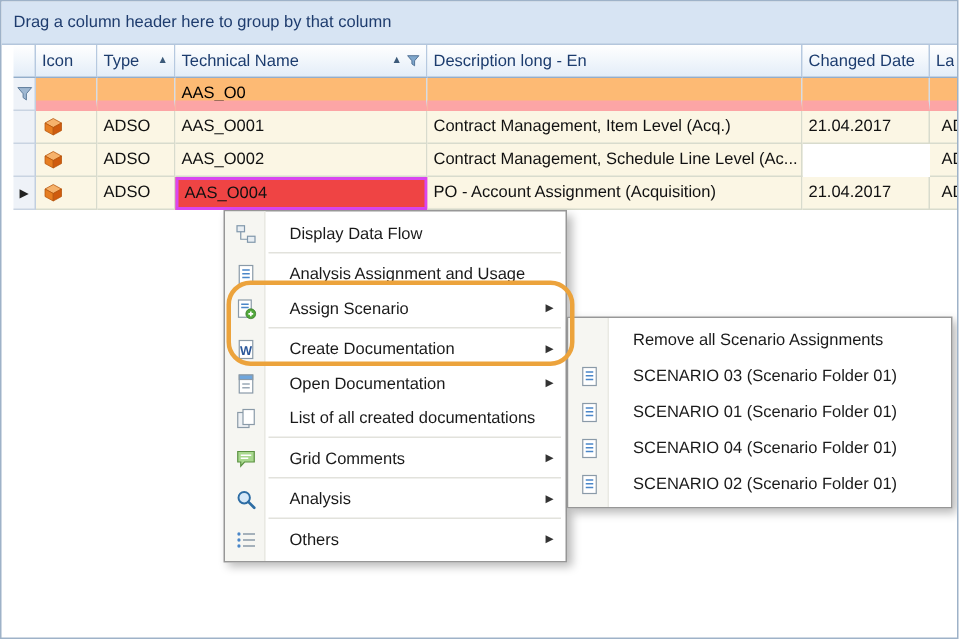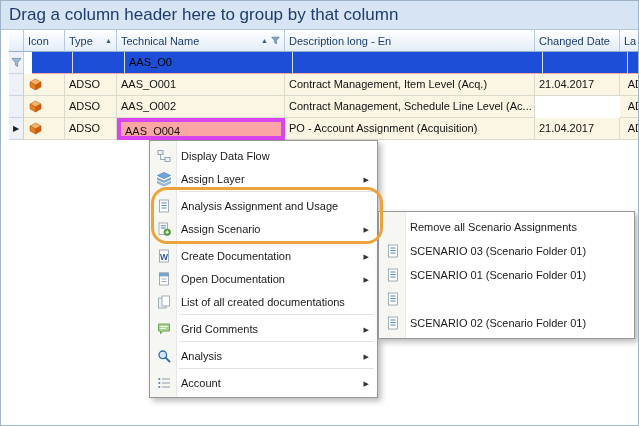--- a/index.html
+++ b/index.html
@@ -1,20 +1,20 @@
 <!DOCTYPE html>
 <html><head>
 <meta charset="utf-8">
 <style>
   * { box-sizing: border-box; margin: 0; padding: 0; }
   body { font-family: "Liberation Sans", sans-serif; background: #fff; }
   .screen { position: relative; width: 639px; height: 426px; background: #ffffff; border: 1px solid #9eb2c8; overflow: hidden; }
 
   
-  .group-bar { position: absolute; left: 0; top: 0; right: 0; height: 29px; background: #d7e4f3; border-bottom: 1px solid #b4c6dc; display: flex; align-items: center; padding-left: 8px; font-size: 17px; color: #1e3c6e; }
+  .group-bar { position: absolute; left: 0; top: 0; right: 0; height: 29px; background: #d7e4f3; border-bottom: 1px solid #b4c6dc; display: flex; align-items: center; padding-left: 8px; font-size: 11px; color: #1e3c6e; }
 
   
   .grow { position: absolute; left: 8px; width: 639px; height: 26px; }
   .r-header { top: 29px; } .r-filter { top: 51px; } .r-0 { top: 73px; } .r-1 { top: 95px; } .r-2 { top: 117px; }
   .cell { position: absolute; top: 0; height: 22px; font-size: 11px; line-height: 20px; padding: 0 4px; white-space: nowrap; overflow: hidden; }
   .c-ind  { left: 0;     width: 15px; }
   .c-icon { left: 15px;  width: 41px; }
   .c-type { left: 56px;  width: 52px; }
   .c-tech { left: 108px; width: 168px; }
   .c-desc { left: 276px; width: 250px; }
@@ -22,34 +22,34 @@
   .c-last { left: 611px; width: 28px; text-align: right; }
 
   .hcell { background: linear-gradient(#ffffff, #e3edf8); border-right: 1px solid #b6c9e0; border-bottom: 1px solid #93aecb; color: #1c3c6e; display: flex; align-items: center; padding: 0 4px; }
   .hcell .hlabel { overflow: hidden; white-space: nowrap; }
   .sorticon { margin-left: auto; font-size: 7px; color: #3c5a7a; line-height: 1; padding-left: 2px; }
   .hfunnel { margin-left: 3px; display: flex; align-items: center; }
 
   .ind-cell { background: #eef2f8; border-right: 1px solid #c2cfdf; border-bottom: 1px solid #c9d4e2; display: flex; align-items: center; justify-content: center; padding: 0; }
   .focus-arrow { font-size: 8px; color: #222; line-height: 1; }
 
-  .fcell { background: #1d4ed8; border-right: 1px solid #d4dce6; border-bottom: 1px solid #fca5a5; margin-left: 8px; }
+  .fcell { background: #fdba74; border-right: 1px solid #d4dce6; border-bottom: 7px solid #fca5a5; }
   .dcell { background: #fbf6e4; border-right: 1px solid #d8dbcd; border-bottom: 1px solid #d8dbcd; color: #111; }
   .icon-cell { display: flex; align-items: center; padding-left: 5px; }
-  .sel-cell { background: #fca5a5; border: 4px solid #d946ef; line-height: 18px; }
+  .sel-cell { background: #ef4444; border: 2px solid #d946ef; line-height: 18px; }
 
   
   .menu { position: absolute; background: #ffffff; border: 1px solid #979797; box-shadow: 3px 3px 6px rgba(0,0,0,0.28); padding: 3px 0; }
   .context-menu { left: 148px; top: 139px; width: 229px; z-index: 10; }
   .sub-menu { left: 377px; top: 210px; width: 257px; z-index: 20; text-align: right; }
   .menu-gutter { position: absolute; left: 0; top: 0; bottom: 0; width: 27px; background: #f6f6f2; border-right: 1px solid #e9e9e3; }
   .mitem { position: relative; height: 23px; display: flex; align-items: center; }
   .sub-menu .mitem { height: 24px; }
   .micon { flex: 0 0 27px; display: flex; justify-content: center; align-items: center; }
-  .mlabel { margin-left: 4px; font-size: 11px; color: #1a1a1a; white-space: nowrap; }
+  .mlabel { margin-left: 16px; font-size: 11px; color: #1a1a1a; white-space: nowrap; }
   .marrow { position: absolute; right: 8px; top: 50%; transform: translateY(-50%); font-size: 7px; color: #333; line-height: 1; }
   .msep { position: relative; height: 4px; }
   .msep-line { position: absolute; left: 29px; right: 3px; top: 1px; border-top: 1px solid #e2e2dc; }
 
   
   .annotation { position: absolute; left: 150px; top: 186px; width: 232px; height: 57px; border: 3px solid #ECA33C; border-radius: 16px; z-index: 30; pointer-events: none; }
 
   svg { display: block; }
 </style>
 </head>
@@ -168,31 +168,20 @@
       <span class="micon">
         <svg width="14" height="14" viewBox="0 0 14 14">
             <rect x="1" y="1.5" width="5" height="4" fill="#e8eef3" stroke="#8097ab" stroke-width="0.8"></rect>
             <rect x="8" y="8.5" width="5" height="4" fill="#e8eef3" stroke="#8097ab" stroke-width="0.8"></rect>
             <path d="M3.5 5.5 V10.5 H8" fill="none" stroke="#8097ab" stroke-width="0.8"></path>
           </svg>
       </span>
       <span class="mlabel">Display Data Flow</span>
     </div>
 
-    <div class="mitem">
-      <span class="micon">
-        <svg width="14" height="14" viewBox="0 0 14 14">
-            <polygon points="7,0.5 13.5,3.5 7,6.5 0.5,3.5" fill="#6ea6dd" stroke="#2e6da4" stroke-width="0.6"></polygon>
-            <polygon points="0.5,6 7,9 13.5,6 13.5,7.5 7,10.5 0.5,7.5" fill="#9cc3ea" stroke="#2e6da4" stroke-width="0.5"></polygon>
-            <polygon points="0.5,9.5 7,12.5 13.5,9.5 13.5,11 7,14 0.5,11" fill="#c4dcf2" stroke="#2e6da4" stroke-width="0.5"></polygon>
-          </svg>
-      </span>
-      <span class="mlabel">Assign Layer</span>
-      <span class="marrow">▶</span>
-    </div>
 
     <div class="msep">
         <div class="msep-line"></div>
       </div>
 
     <div class="mitem">
       <span class="micon">
         <svg width="14" height="14" viewBox="0 0 14 14">
             <rect x="2.5" y="1" width="9" height="12" fill="#ffffff" stroke="#8a9aa8" stroke-width="0.8"></rect>
             <line x1="4.5" y1="4" x2="9.5" y2="4" stroke="#4a86c8" stroke-width="1"></line>
@@ -295,21 +284,21 @@
       <span class="micon">
         <svg width="14" height="14" viewBox="0 0 14 14">
             <circle cx="2.3" cy="3" r="1.1" fill="#4a86c8"></circle>
             <line x1="5" y1="3" x2="13" y2="3" stroke="#8a9aa8" stroke-width="1"></line>
             <circle cx="2.3" cy="7" r="1.1" fill="#4a86c8"></circle>
             <line x1="5" y1="7" x2="13" y2="7" stroke="#8a9aa8" stroke-width="1"></line>
             <circle cx="2.3" cy="11" r="1.1" fill="#4a86c8"></circle>
             <line x1="5" y1="11" x2="13" y2="11" stroke="#8a9aa8" stroke-width="1"></line>
           </svg>
       </span>
-      <span class="mlabel">Account</span>
+      <span class="mlabel">Others</span>
       <span class="marrow">▶</span>
     </div>
   </div>
 
   <div class="menu sub-menu">
     <div class="menu-gutter"></div>
 
     <div class="mitem">
       <span class="micon"></span>
       <span class="mlabel">Remove all Scenario Assignments</span>
@@ -341,20 +330,21 @@
 
     <div class="mitem">
       <span class="micon">
         <svg width="14" height="14" viewBox="0 0 14 14">
             <rect x="2.5" y="1" width="9" height="12" fill="#ffffff" stroke="#8a9aa8" stroke-width="0.8"></rect>
             <line x1="4.5" y1="4" x2="9.5" y2="4" stroke="#4a86c8" stroke-width="1"></line>
             <line x1="4.5" y1="6.5" x2="9.5" y2="6.5" stroke="#4a86c8" stroke-width="1"></line>
             <line x1="4.5" y1="9" x2="9.5" y2="9" stroke="#4a86c8" stroke-width="1"></line>
           </svg>
       </span>
+      <span class="mlabel">SCENARIO 04 (Scenario Folder 01)</span>
     </div>
 
     <div class="mitem">
       <span class="micon">
         <svg width="14" height="14" viewBox="0 0 14 14">
             <rect x="2.5" y="1" width="9" height="12" fill="#ffffff" stroke="#8a9aa8" stroke-width="0.8"></rect>
             <line x1="4.5" y1="4" x2="9.5" y2="4" stroke="#4a86c8" stroke-width="1"></line>
             <line x1="4.5" y1="6.5" x2="9.5" y2="6.5" stroke="#4a86c8" stroke-width="1"></line>
             <line x1="4.5" y1="9" x2="9.5" y2="9" stroke="#4a86c8" stroke-width="1"></line>
           </svg>

